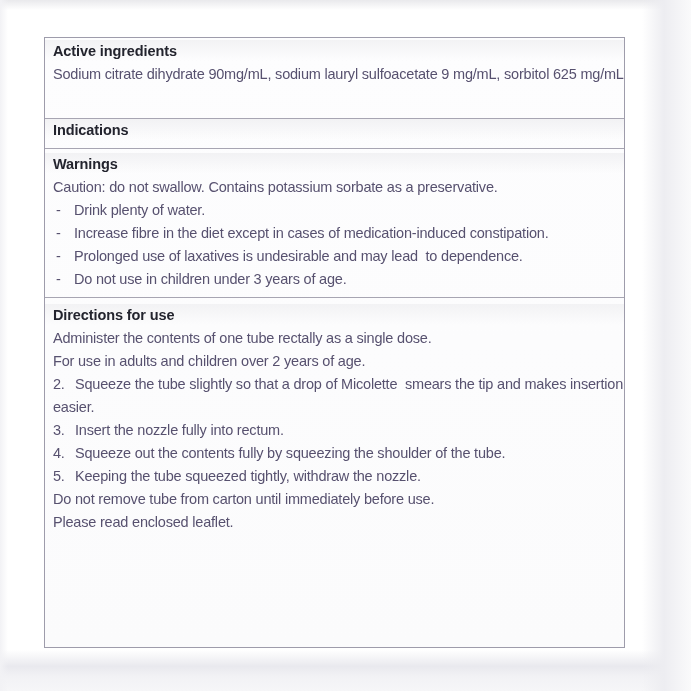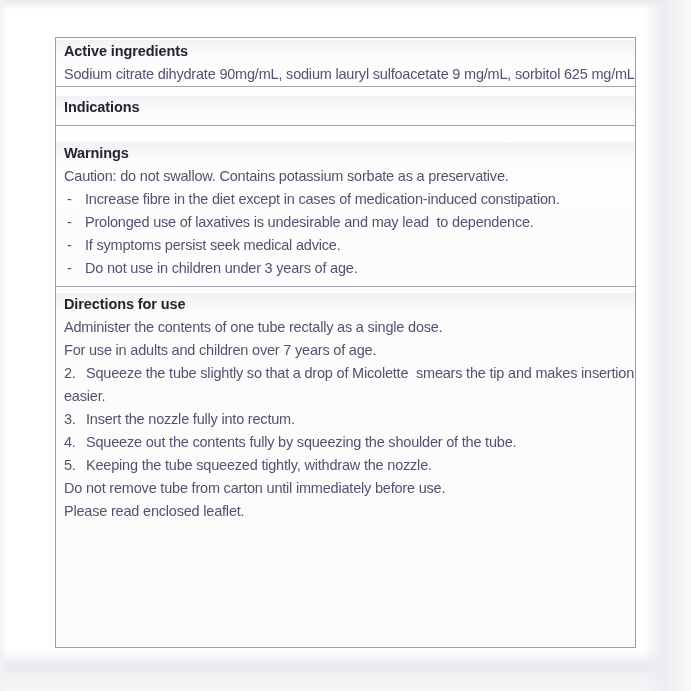--- a/index.html
+++ b/index.html
@@ -13,30 +13,30 @@
   .edge-top{left:0;top:0;width:691px;height:10px;
     background:linear-gradient(180deg,#e9e9ec 0%,rgba(255,255,255,0) 100%);}
   .edge-bottom{left:0;top:650px;width:691px;height:41px;
     background:linear-gradient(180deg,rgba(236,236,239,0) 0%,#e9e9ee 40%,#f2f2f5 65%,#f6f6f8 100%);}
   .edge-right{top:0;left:642px;width:49px;height:691px;
     background:linear-gradient(90deg,rgba(238,238,241,0) 0%,#ededf1 45%,#fafafb 100%);}
   .edge-left{top:0;left:0;width:8px;height:691px;
     background:linear-gradient(90deg,#f2f2f5 0%,rgba(255,255,255,0) 100%);}
 
   .panel{
-    position:absolute;left:55px;top:37px;width:581px;height:611px;
+    position:absolute;left:44px;top:37px;width:581px;height:611px;
     box-sizing:border-box;border:1px solid #9e9cab;
     background:linear-gradient(180deg,#fdfdfe 0%,#fbfbfc 100%);
     overflow:hidden;
   }
   .section{box-sizing:border-box;}
   .section + .section{border-top:1px solid #a7a5b2;}
   .sec-1{padding:2px 0 0 0;}
-  .sec-2{padding:9px 0 6px 0;}
-  .sec-3{padding:16px 0 6px 0;}
+  .sec-2{padding:0 0 6px 0;margin-top:32px;}
+  .sec-3{padding:4px 0 6px 0;}
   .sec-4{padding:6px 0 1px 0;}
   .sec-5{padding:4px 0 0 0;}
 
   .row{
     padding:0 8px;line-height:23px;font-size:14.5px;
     letter-spacing:-0.2px;white-space:pre;overflow:hidden;
     color:#57516f;
   }
   .heading{
     font-weight:700;color:#23242e;letter-spacing:-0.1px;
@@ -57,29 +57,29 @@
     <div class="section sec-1">
       <div class="row heading">Active ingredients</div>
       <div class="row"><span>Sodium citrate dihydrate 90mg/mL, sodium lauryl sulfoacetate 9 mg/mL, sorbitol 625 mg/mL</span></div>
     </div>
     <div class="section sec-2">
       <div class="row heading">Indications</div>
     </div>
     <div class="section sec-3">
       <div class="row heading">Warnings</div>
       <div class="row"><span>Caution: do not swallow. Contains potassium sorbate as a preservative.</span></div>
+      <div class="row"><span class="bullet">-</span><span>Drink plenty of water.</span></div>
       <div class="row"><span class="bullet">-</span><span>Increase fibre in the diet except in cases of medication-induced constipation.</span></div>
       <div class="row"><span class="bullet">-</span><span>Prolonged use of laxatives is undesirable and may lead  to dependence.</span></div>
-      <div class="row"><span class="bullet">-</span><span>If symptoms persist seek medical advice.</span></div>
       <div class="row"><span class="bullet">-</span><span>Do not use in children under 3 years of age.</span></div>
     </div>
     <div class="section sec-4">
       <div class="row heading">Directions for use</div>
       <div class="row"><span>Administer the contents of one tube rectally as a single dose.</span></div>
-      <div class="row"><span>For use in adults and children over 7 years of age.</span></div>
+      <div class="row"><span>For use in adults and children over 2 years of age.</span></div>
       <div class="row"><span class="num">2.</span><span>Squeeze the tube slightly so that a drop of Micolette  smears the tip and makes insertion</span></div>
       <div class="row"><span>easier.</span></div>
       <div class="row"><span class="num">3.</span><span>Insert the nozzle fully into rectum.</span></div>
       <div class="row"><span class="num">4.</span><span>Squeeze out the contents fully by squeezing the shoulder of the tube.</span></div>
       <div class="row"><span class="num">5.</span><span>Keeping the tube squeezed tightly, withdraw the nozzle.</span></div>
       <div class="row"><span>Do not remove tube from carton until immediately before use.</span></div>
       <div class="row"><span>Please read enclosed leaflet.</span></div>
     </div>
   </div>
 

